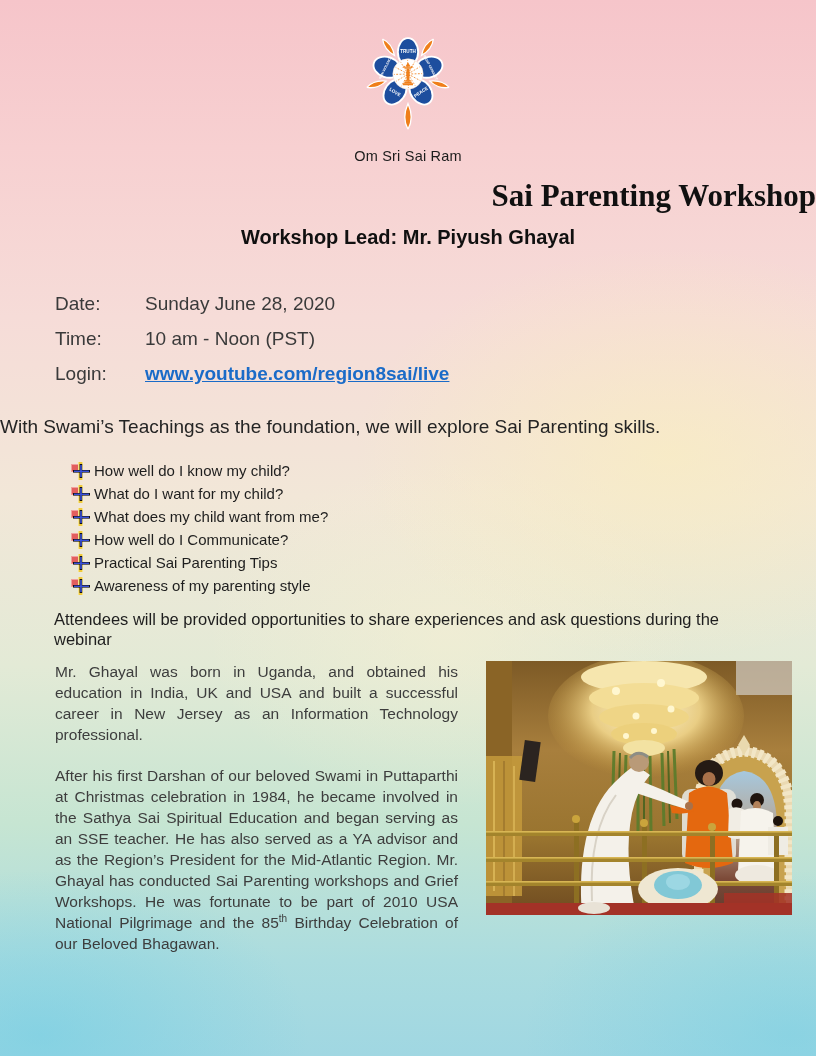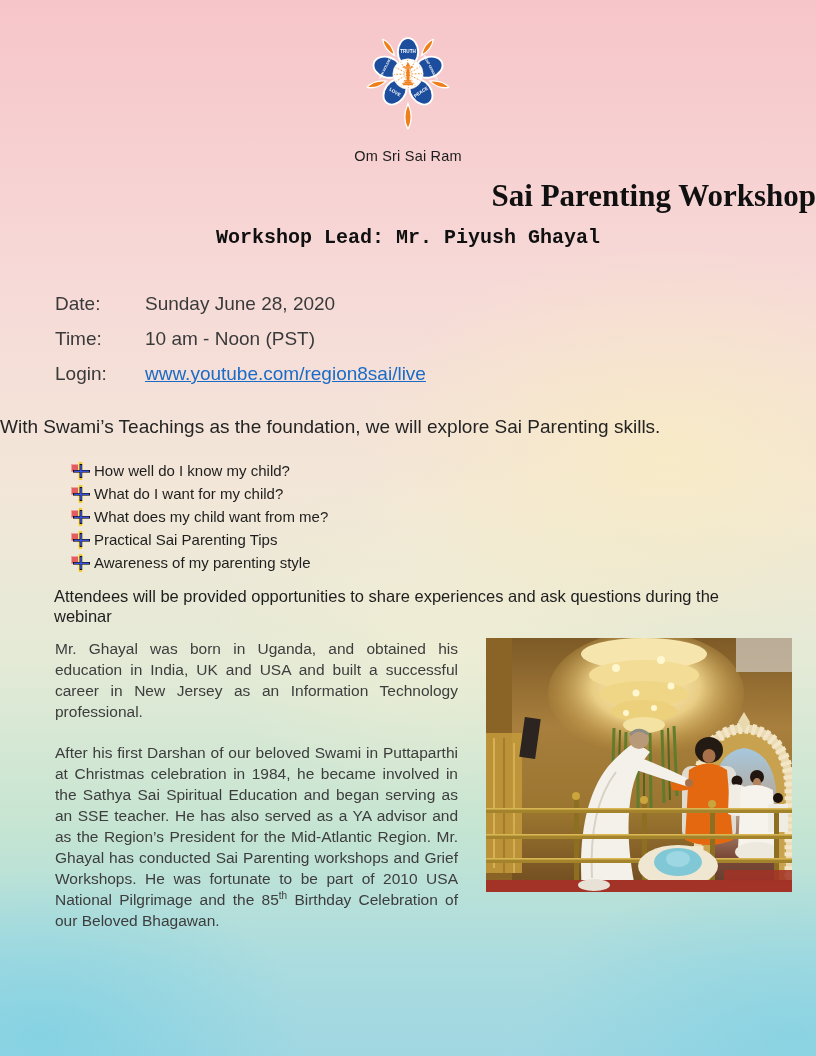--- a/index.html
+++ b/index.html
@@ -9,25 +9,25 @@
     background:
       radial-gradient(ellipse 55% 28% at 82% 43%, rgba(250,238,190,0.65), rgba(250,238,190,0) 70%),
       radial-gradient(ellipse 40% 22% at 55% 60%, rgba(248,240,210,0.5), rgba(248,240,210,0) 75%),
       radial-gradient(ellipse 42% 20% at 5% 98%, rgba(110,205,228,0.55), rgba(110,205,228,0) 78%),
       radial-gradient(ellipse 42% 20% at 97% 98%, rgba(110,205,228,0.45), rgba(110,205,228,0) 78%),
       linear-gradient(180deg,#f6c5ca 0%,#f7d0d1 14%,#f6dcd8 30%,#f2e7d8 47%,#e3ead6 63%,#c6e5d2 78%,#abdcdf 91%,#a0d7e2 100%);
   }
   .logo-row{padding-top:28px;text-align:center;}
   .om{margin-top:12px;text-align:center;font-size:14.5px;color:#1c1c1c;letter-spacing:.2px;}
   .title{margin-top:14px;text-align:right;font-family:"Liberation Serif",serif;font-weight:bold;font-size:31px;color:#101010;}
-  .subtitle{margin-top:12px;text-align:center;font-family:Liberation Mono, monospace;font-weight:bold;font-size:20px;color:#101010;}
+  .subtitle{margin-top:12px;text-align:center;font-family:Liberation Sans, sans-serif;font-weight:bold;font-size:20px;color:#101010;}
   .details{margin:44px 0 0 55px;}
   .drow{display:flex;font-size:19px;color:#3a3a3a;margin-bottom:13px;line-height:22px;}
   .dlabel{width:90px;flex:none;}
-  .dlink{color:#1a6bc8;text-decoration:underline;cursor:pointer;}
+  .dlink{color:#1a6bc8;text-decoration:underline;cursor:pointer;font-weight:bold;}
   .intro{margin-top:28px;text-align:left;font-size:19px;color:#242424;line-height:28px;}
   .topics{list-style:none;margin:22px 0 0 71px;padding:0;}
   .topic{display:flex;align-items:flex-start;margin-bottom:6px;font-size:15px;color:#1e1e1e;line-height:16px;}
   .topic svg{flex:none;margin:-1px 3px 0 0;}
   .note{margin:14px 54px 0 54px;font-size:16.5px;color:#1e1e1e;line-height:20px;}
   .bio-row{display:flex;margin:12px 54px 0 55px;gap:20px;}
   .bio-text{width:403px;margin-right:8px;flex:none;}
   .bio-p{margin:0 0 20px 0;font-size:15.5px;line-height:21px;color:#3d3d3d;text-align:justify;}
   .bio-p sup{font-size:10px;line-height:0;}
   .photo{width:306px;height:254px;flex:none;}
@@ -151,20 +151,33 @@
           <rect x="0" y="2" width="9" height="8" fill="#f0a0a0"></rect>
           <rect x="1" y="3" width="6" height="6" fill="#e25e5e"></rect>
           <rect x="7" y="0" width="5" height="18" fill="#f6e38a"></rect>
           <rect x="8" y="0" width="3" height="18" fill="#efc93c"></rect>
           <rect x="2" y="8" width="17" height="2.6" fill="#111111"></rect>
           <rect x="8.6" y="2" width="2.6" height="14" fill="#111111"></rect>
           <rect x="9.2" y="3" width="1.6" height="12" fill="#3a50d9"></rect>
           <rect x="3" y="8.6" width="15" height="1.4" fill="#3a50d9"></rect>
         </svg>
       <span class="topic-text">What does my child want from me?</span>
+    </li>
+    <li class="topic">
+      <svg width="20" height="18" viewBox="0 0 20 18">
+          <rect x="0" y="2" width="9" height="8" fill="#f0a0a0"></rect>
+          <rect x="1" y="3" width="6" height="6" fill="#e25e5e"></rect>
+          <rect x="7" y="0" width="5" height="18" fill="#f6e38a"></rect>
+          <rect x="8" y="0" width="3" height="18" fill="#efc93c"></rect>
+          <rect x="2" y="8" width="17" height="2.6" fill="#111111"></rect>
+          <rect x="8.6" y="2" width="2.6" height="14" fill="#111111"></rect>
+          <rect x="9.2" y="3" width="1.6" height="12" fill="#3a50d9"></rect>
+          <rect x="3" y="8.6" width="15" height="1.4" fill="#3a50d9"></rect>
+        </svg>
+      <span class="topic-text">How well do I Communicate?</span>
     </li>
     <li class="topic">
       <svg width="20" height="18" viewBox="0 0 20 18">
           <rect x="0" y="2" width="9" height="8" fill="#f0a0a0"></rect>
           <rect x="1" y="3" width="6" height="6" fill="#e25e5e"></rect>
           <rect x="7" y="0" width="5" height="18" fill="#f6e38a"></rect>
           <rect x="8" y="0" width="3" height="18" fill="#efc93c"></rect>
           <rect x="2" y="8" width="17" height="2.6" fill="#111111"></rect>
           <rect x="8.6" y="2" width="2.6" height="14" fill="#111111"></rect>
           <rect x="9.2" y="3" width="1.6" height="12" fill="#3a50d9"></rect>

